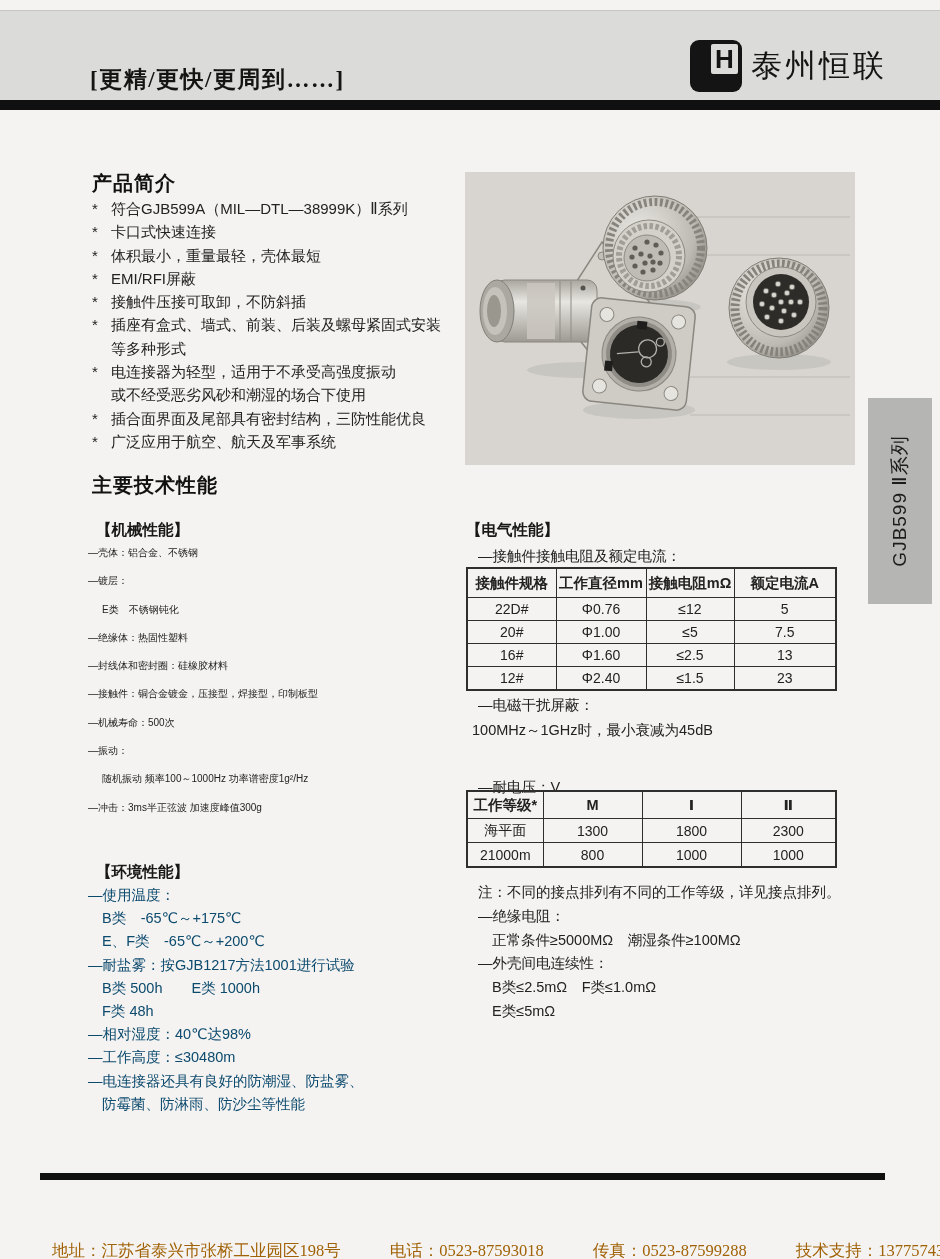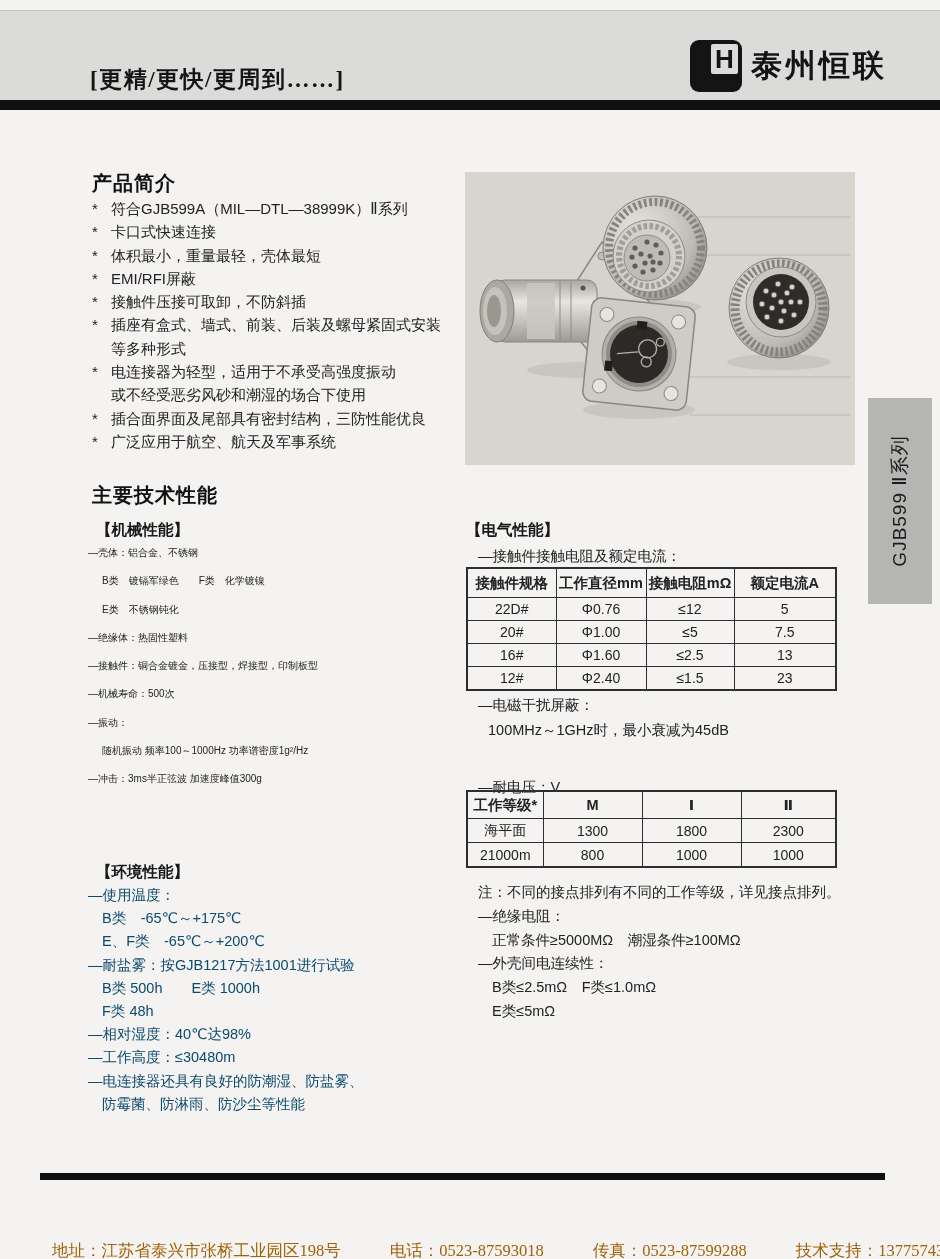--- a/index.html
+++ b/index.html
@@ -12,21 +12,21 @@
   .header-band{position:absolute;left:0;top:10px;width:940px;height:90px;
     background:#dbdbd9;border-top:1px solid #c6c6c4;}
   .slogan{position:absolute;left:90px;top:64px;
     font-family:"Liberation Serif","DejaVu Serif",serif;
     font-size:23px;font-weight:bold;letter-spacing:1.5px;color:#141414;}
   .logo{position:absolute;left:690px;top:40px;display:flex;align-items:center;gap:9px;}
   .logo-mark{width:52px;height:52px;background:#141414;border-radius:9px;position:relative;flex:0 0 auto;}
   .logo-cut{position:absolute;left:21px;top:4px;width:27px;height:30px;background:#dbdbd9;
     border-radius:2px;display:flex;align-items:center;justify-content:center;
     font-weight:bold;font-size:26px;color:#141414;line-height:1;}
-  .logo-text{font-size:31px;font-weight:bold;letter-spacing:3px;color:#141414;white-space:nowrap;}
+  .logo-text{font-size:31px;font-weight:normal;letter-spacing:3px;color:#141414;white-space:nowrap;}
   .black-bar{position:absolute;left:0;top:100px;width:940px;height:10px;background:#101010;}
   
   .side-tab{position:absolute;left:868px;top:398px;width:64px;height:206px;background:#b5b5b3;}
   .side-tab span{position:absolute;left:50%;top:50%;
     transform:translate(-50%,-50%) rotate(-90deg);white-space:nowrap;
     font-size:19px;color:#1c1c1c;letter-spacing:1px;}
   
   .photo{position:absolute;left:465px;top:172px;width:390px;height:293px;background:#d8d5d0;}
   
   .h-main{position:absolute;font-size:20px;font-weight:bold;color:#111;letter-spacing:1px;}
@@ -220,28 +220,29 @@
   <div class="iline">
       <span class="mk">*</span>
       <span>插合面界面及尾部具有密封结构，三防性能优良</span>
     </div>
   <div class="iline">
       <span class="mk">*</span>
       <span>广泛应用于航空、航天及军事系统</span>
     </div>
 </div>
 
-<div class="h-main" style="left:92px;top:482px;">主要技术性能</div>
+<div class="h-main" style="left:92px;top:472px;">主要技术性能</div>
 <div class="h-sub" style="left:96px;top:520px;">【机械性能】</div>
 
 <div class="speclist mech" style="left:88px;top:546px;">
   <div class="tline">—壳体：铝合金、不锈钢</div>
-  <div class="tline ind">B类　镀镉军绿色　　F类　化学镀镍</div>
+  <div class="tline">—镀层：</div>
   <div class="tline ind">E类　不锈钢钝化</div>
   <div class="tline">—绝缘体：热固性塑料</div>
+  <div class="tline">—封线体和密封圈：硅橡胶材料</div>
   <div class="tline">—接触件：铜合金镀金，压接型，焊接型，印制板型</div>
   <div class="tline">—机械寿命：500次</div>
   <div class="tline">—振动：</div>
   <div class="tline ind">随机振动 频率100～1000Hz 功率谱密度1g²/Hz</div>
   <div class="tline">—冲击：3ms半正弦波 加速度峰值300g</div>
 </div>
 
 <div class="h-sub" style="left:96px;top:862px;">【环境性能】</div>
 <div class="speclist env" style="left:88px;top:886px;">
   <div class="tline">—使用温度：</div>
@@ -294,21 +295,21 @@
   <tr>
     <td>12#</td>
     <td>Φ2.40</td>
     <td>≤1.5</td>
     <td>23</td>
   </tr>
 </tbody>
   </table>
 
 <div class="line" style="left:466px;top:696px;">—电磁干扰屏蔽：</div>
-<div class="line" style="left:476px;top:721px;">100MHz～1GHz时，最小衰减为45dB</div>
+<div class="line" style="left:460px;top:721px;">100MHz～1GHz时，最小衰减为45dB</div>
 <div class="line" style="left:466px;top:778px;">—耐电压：V</div>
 
 <table class="spec" id="voltage-table">
   <colgroup>
       <col style="width:76px">
       <col style="width:99px">
       <col style="width:99px">
       <col style="width:95px">
     </colgroup>
   <tbody>

